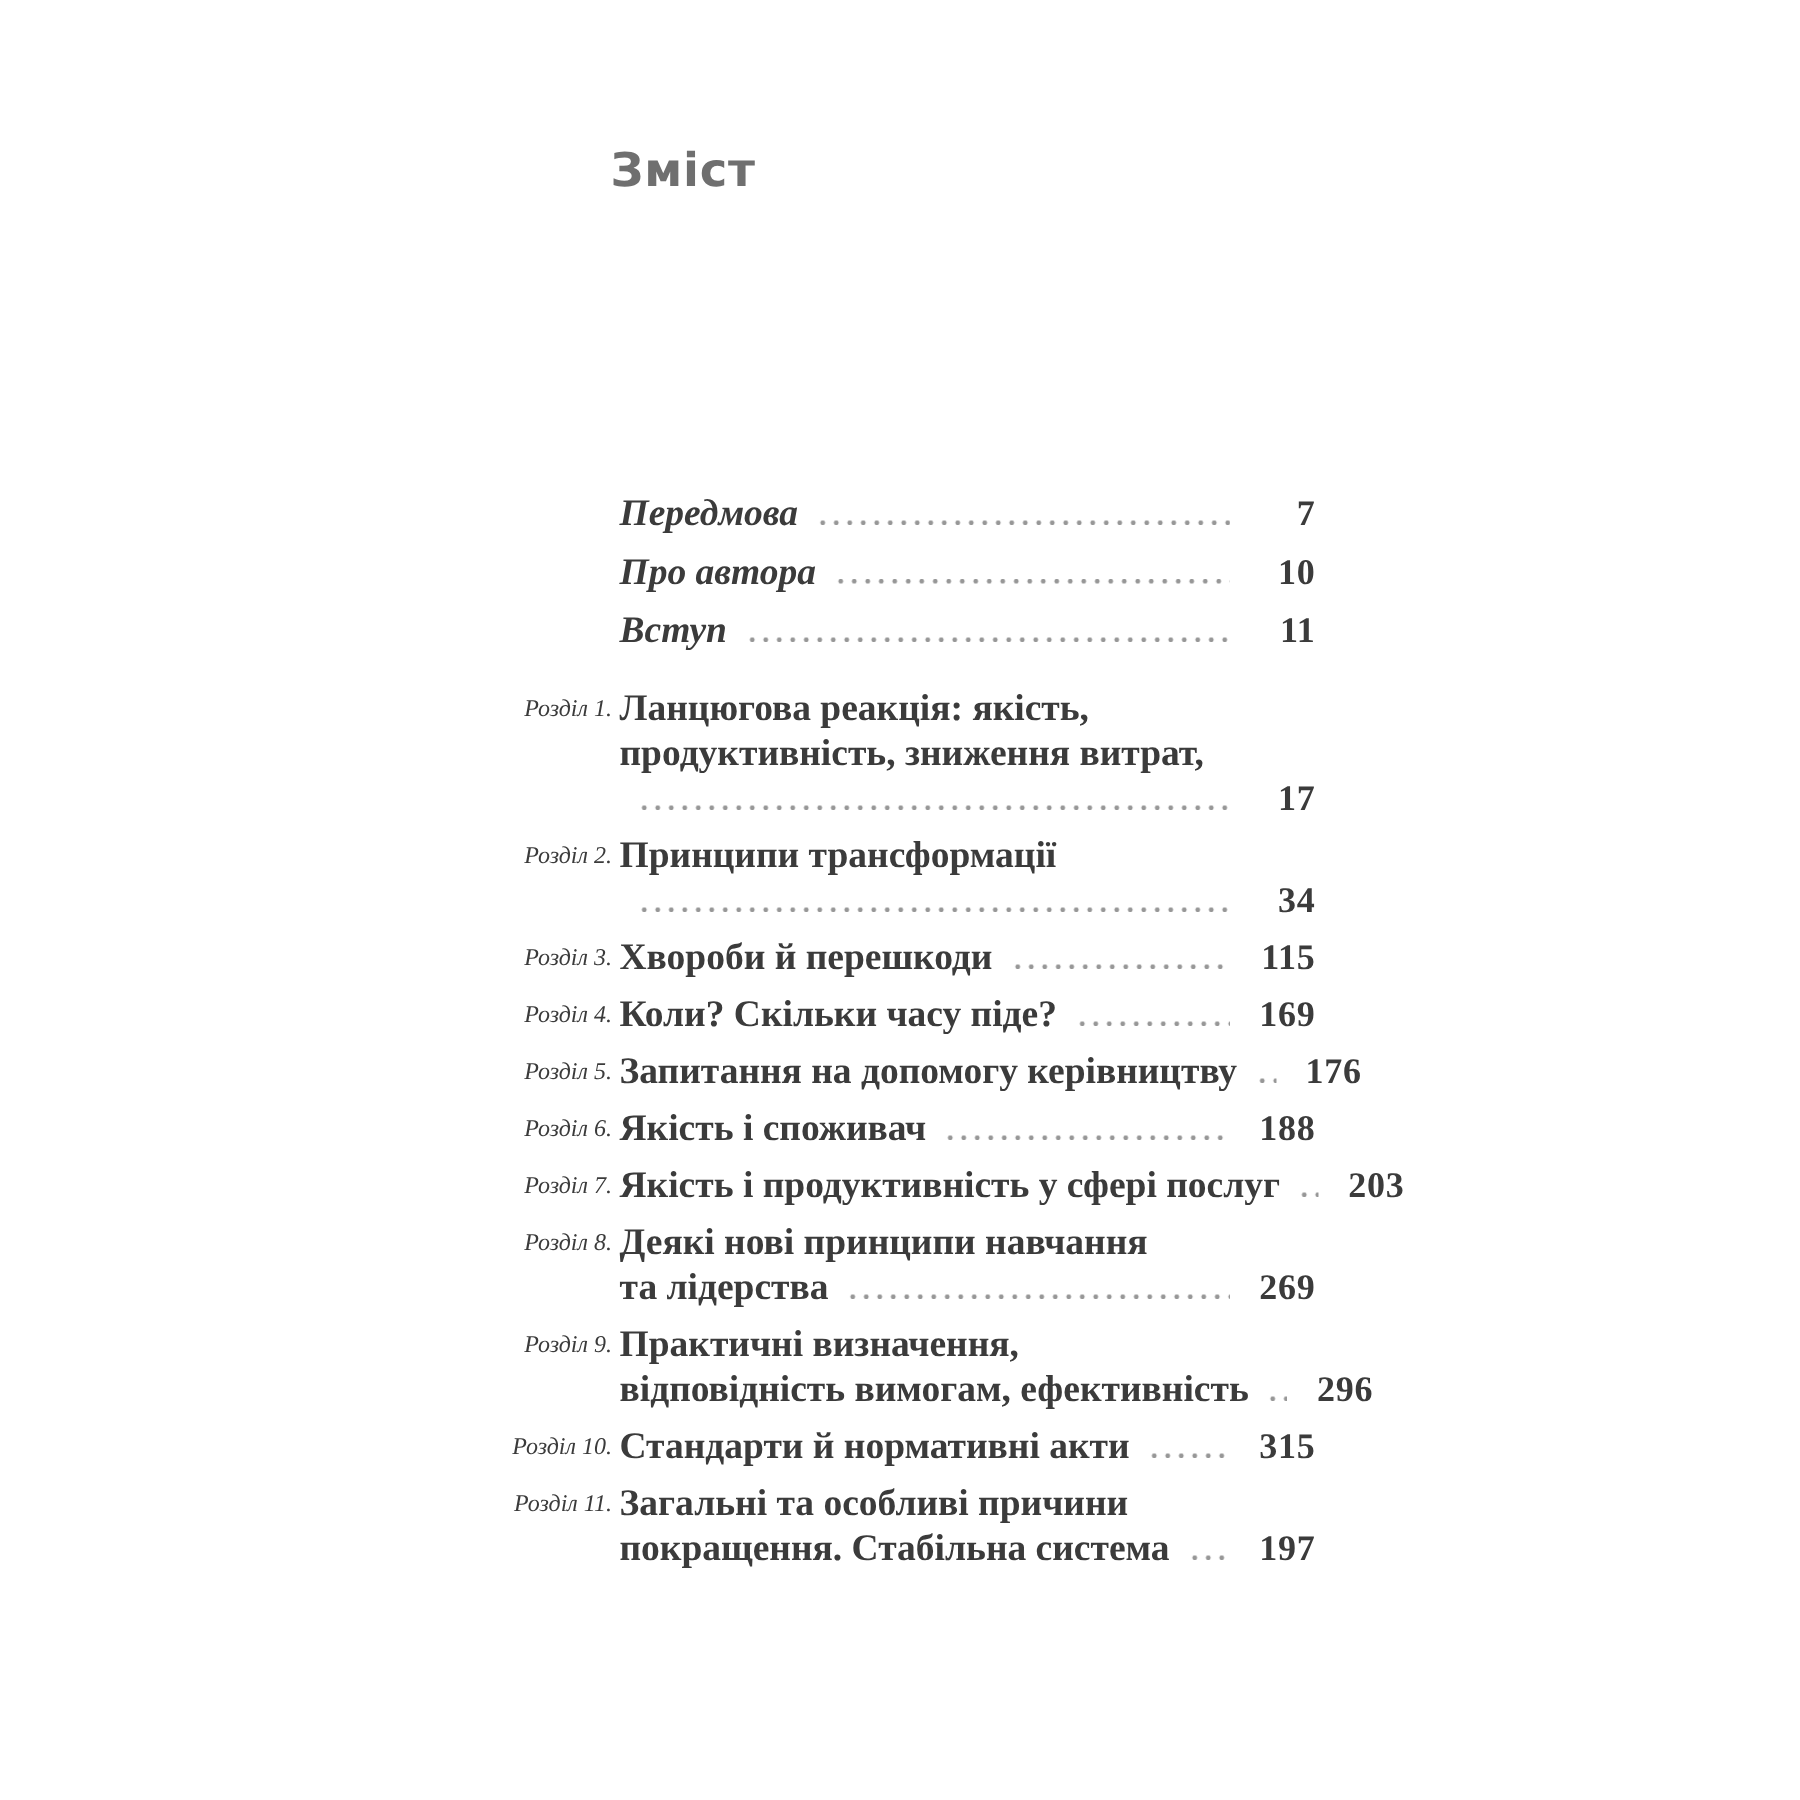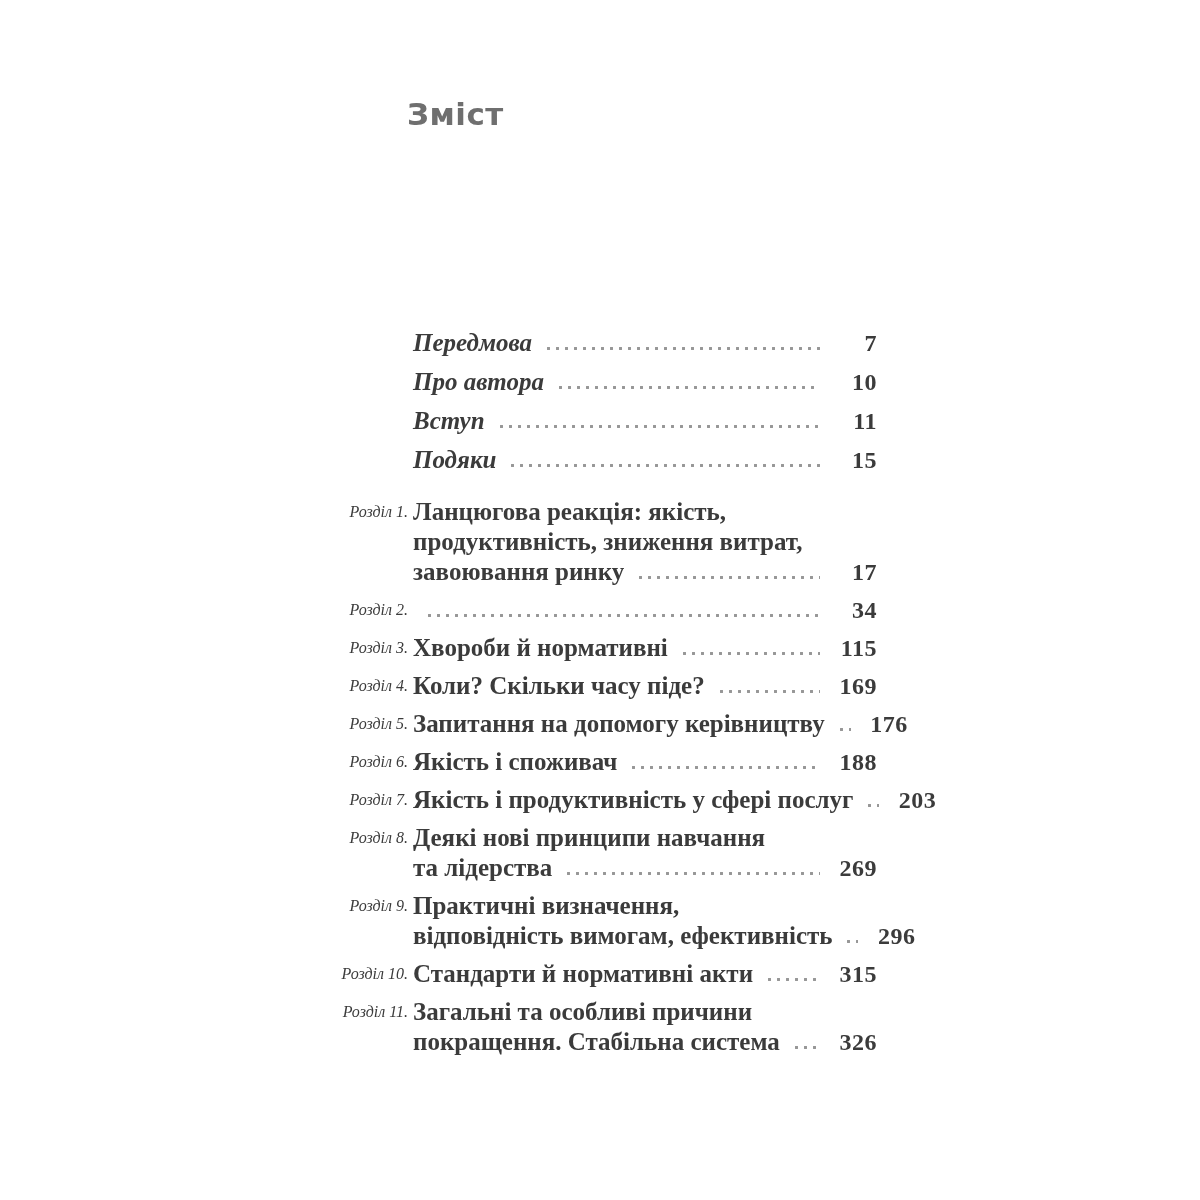--- a/index.html
+++ b/index.html
@@ -104,57 +104,48 @@
         </div>
         <div class="row front-row">
           <div class="entry-body italic">
             <div class="line last">
               <span class="line-text">Вступ</span>
               <span class="dots"></span>
               <span class="page-num">11</span>
             </div>
           </div>
         </div>
-        <div class="row front-row">
-          <div class="entry-body italic">
-            <div class="line last">
-              <span class="line-text">Подяки</span>
-              <span class="dots"></span>
-              <span class="page-num">15</span>
-            </div>
-          </div>
-        </div>
       </div>
     <div class="chapters">
         <div class="row chapter-row">
           <span class="label">Розділ 1.</span>
           <div class="entry-body">
             <div class="line">Ланцюгова реакція: якість,</div>
             <div class="line">продуктивність, зниження витрат,</div>
             <div class="line last">
-              <span class="line-text">завоювання ринку</span>
               <span class="dots"></span>
               <span class="page-num">17</span>
             </div>
           </div>
         </div>
         <div class="row chapter-row">
           <span class="label">Розділ 2.</span>
           <div class="entry-body">
+            <div class="line">Принципи трансформації</div>
             <div class="line last">
               <span class="dots"></span>
               <span class="page-num">34</span>
             </div>
           </div>
         </div>
         <div class="row chapter-row">
           <span class="label">Розділ 3.</span>
           <div class="entry-body">
             <div class="line last">
-              <span class="line-text">Хвороби й нормативні</span>
+              <span class="line-text">Хвороби й перешкоди</span>
               <span class="dots"></span>
               <span class="page-num">115</span>
             </div>
           </div>
         </div>
         <div class="row chapter-row">
           <span class="label">Розділ 4.</span>
           <div class="entry-body">
             <div class="line last">
               <span class="line-text">Коли? Скільки часу піде?</span>
@@ -225,19 +216,19 @@
             </div>
           </div>
         </div>
         <div class="row chapter-row">
           <span class="label">Розділ 11.</span>
           <div class="entry-body">
             <div class="line">Загальні та особливі причини</div>
             <div class="line last">
               <span class="line-text">покращення. Стабільна система</span>
               <span class="dots"></span>
-              <span class="page-num">326</span>
+              <span class="page-num">197</span>
             </div>
           </div>
         </div>
       </div>
   </div>
 </div>
 
 </body></html>

